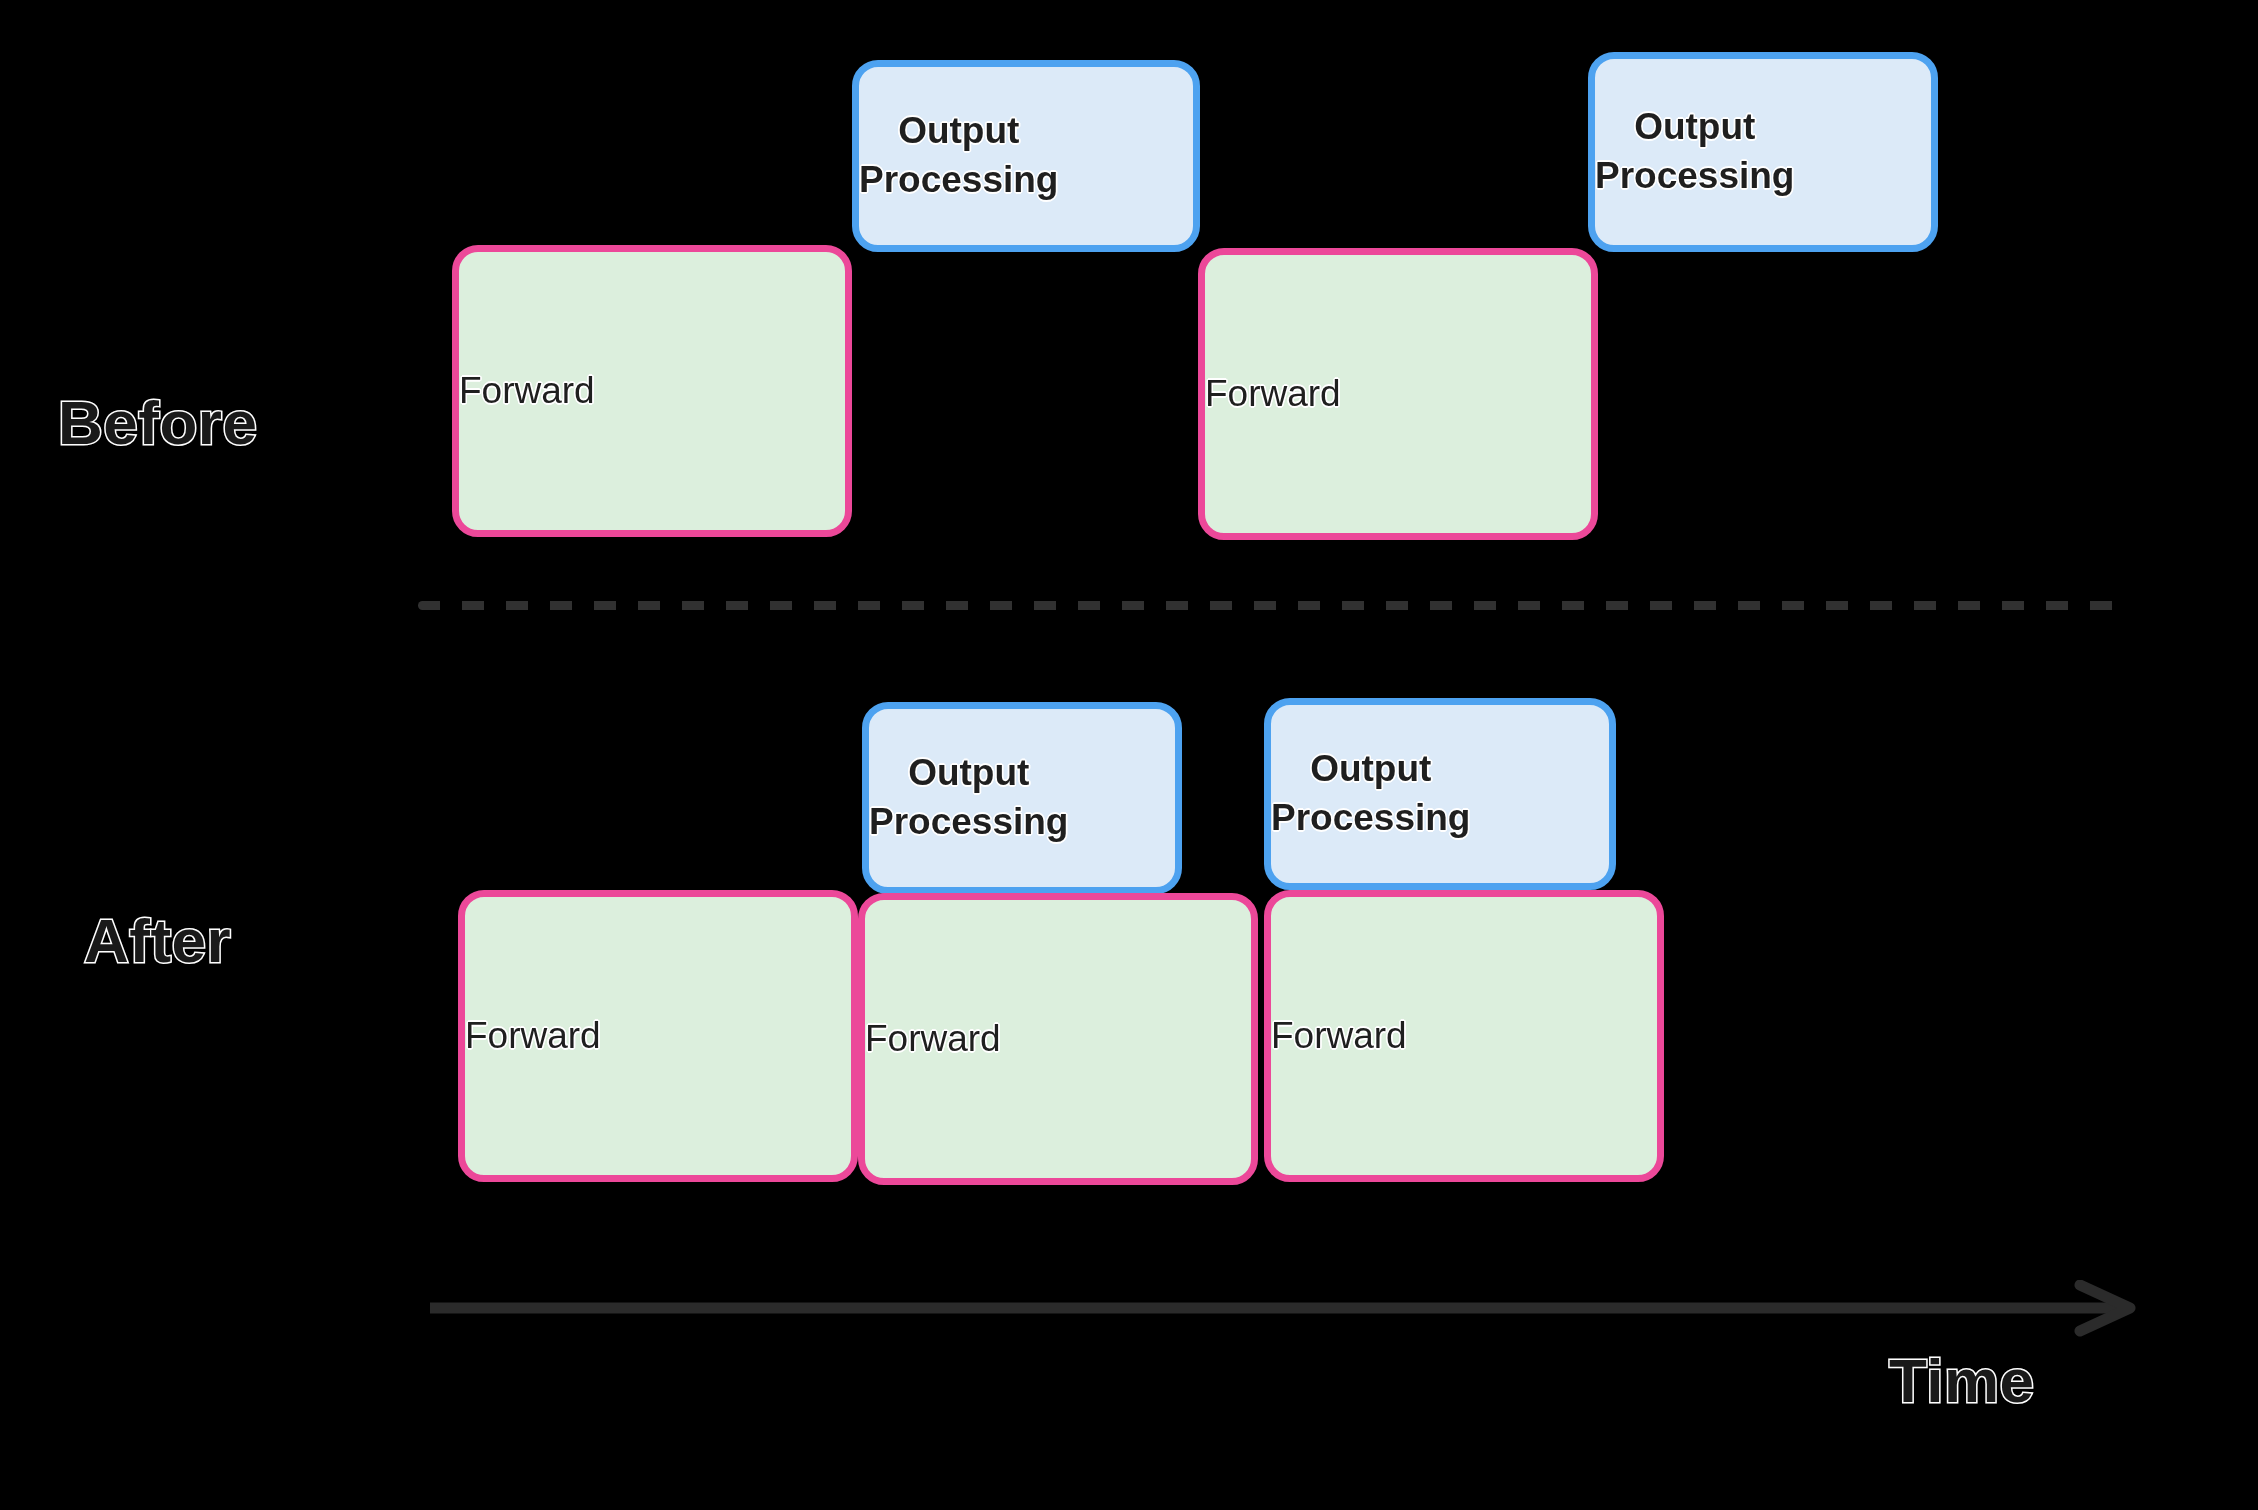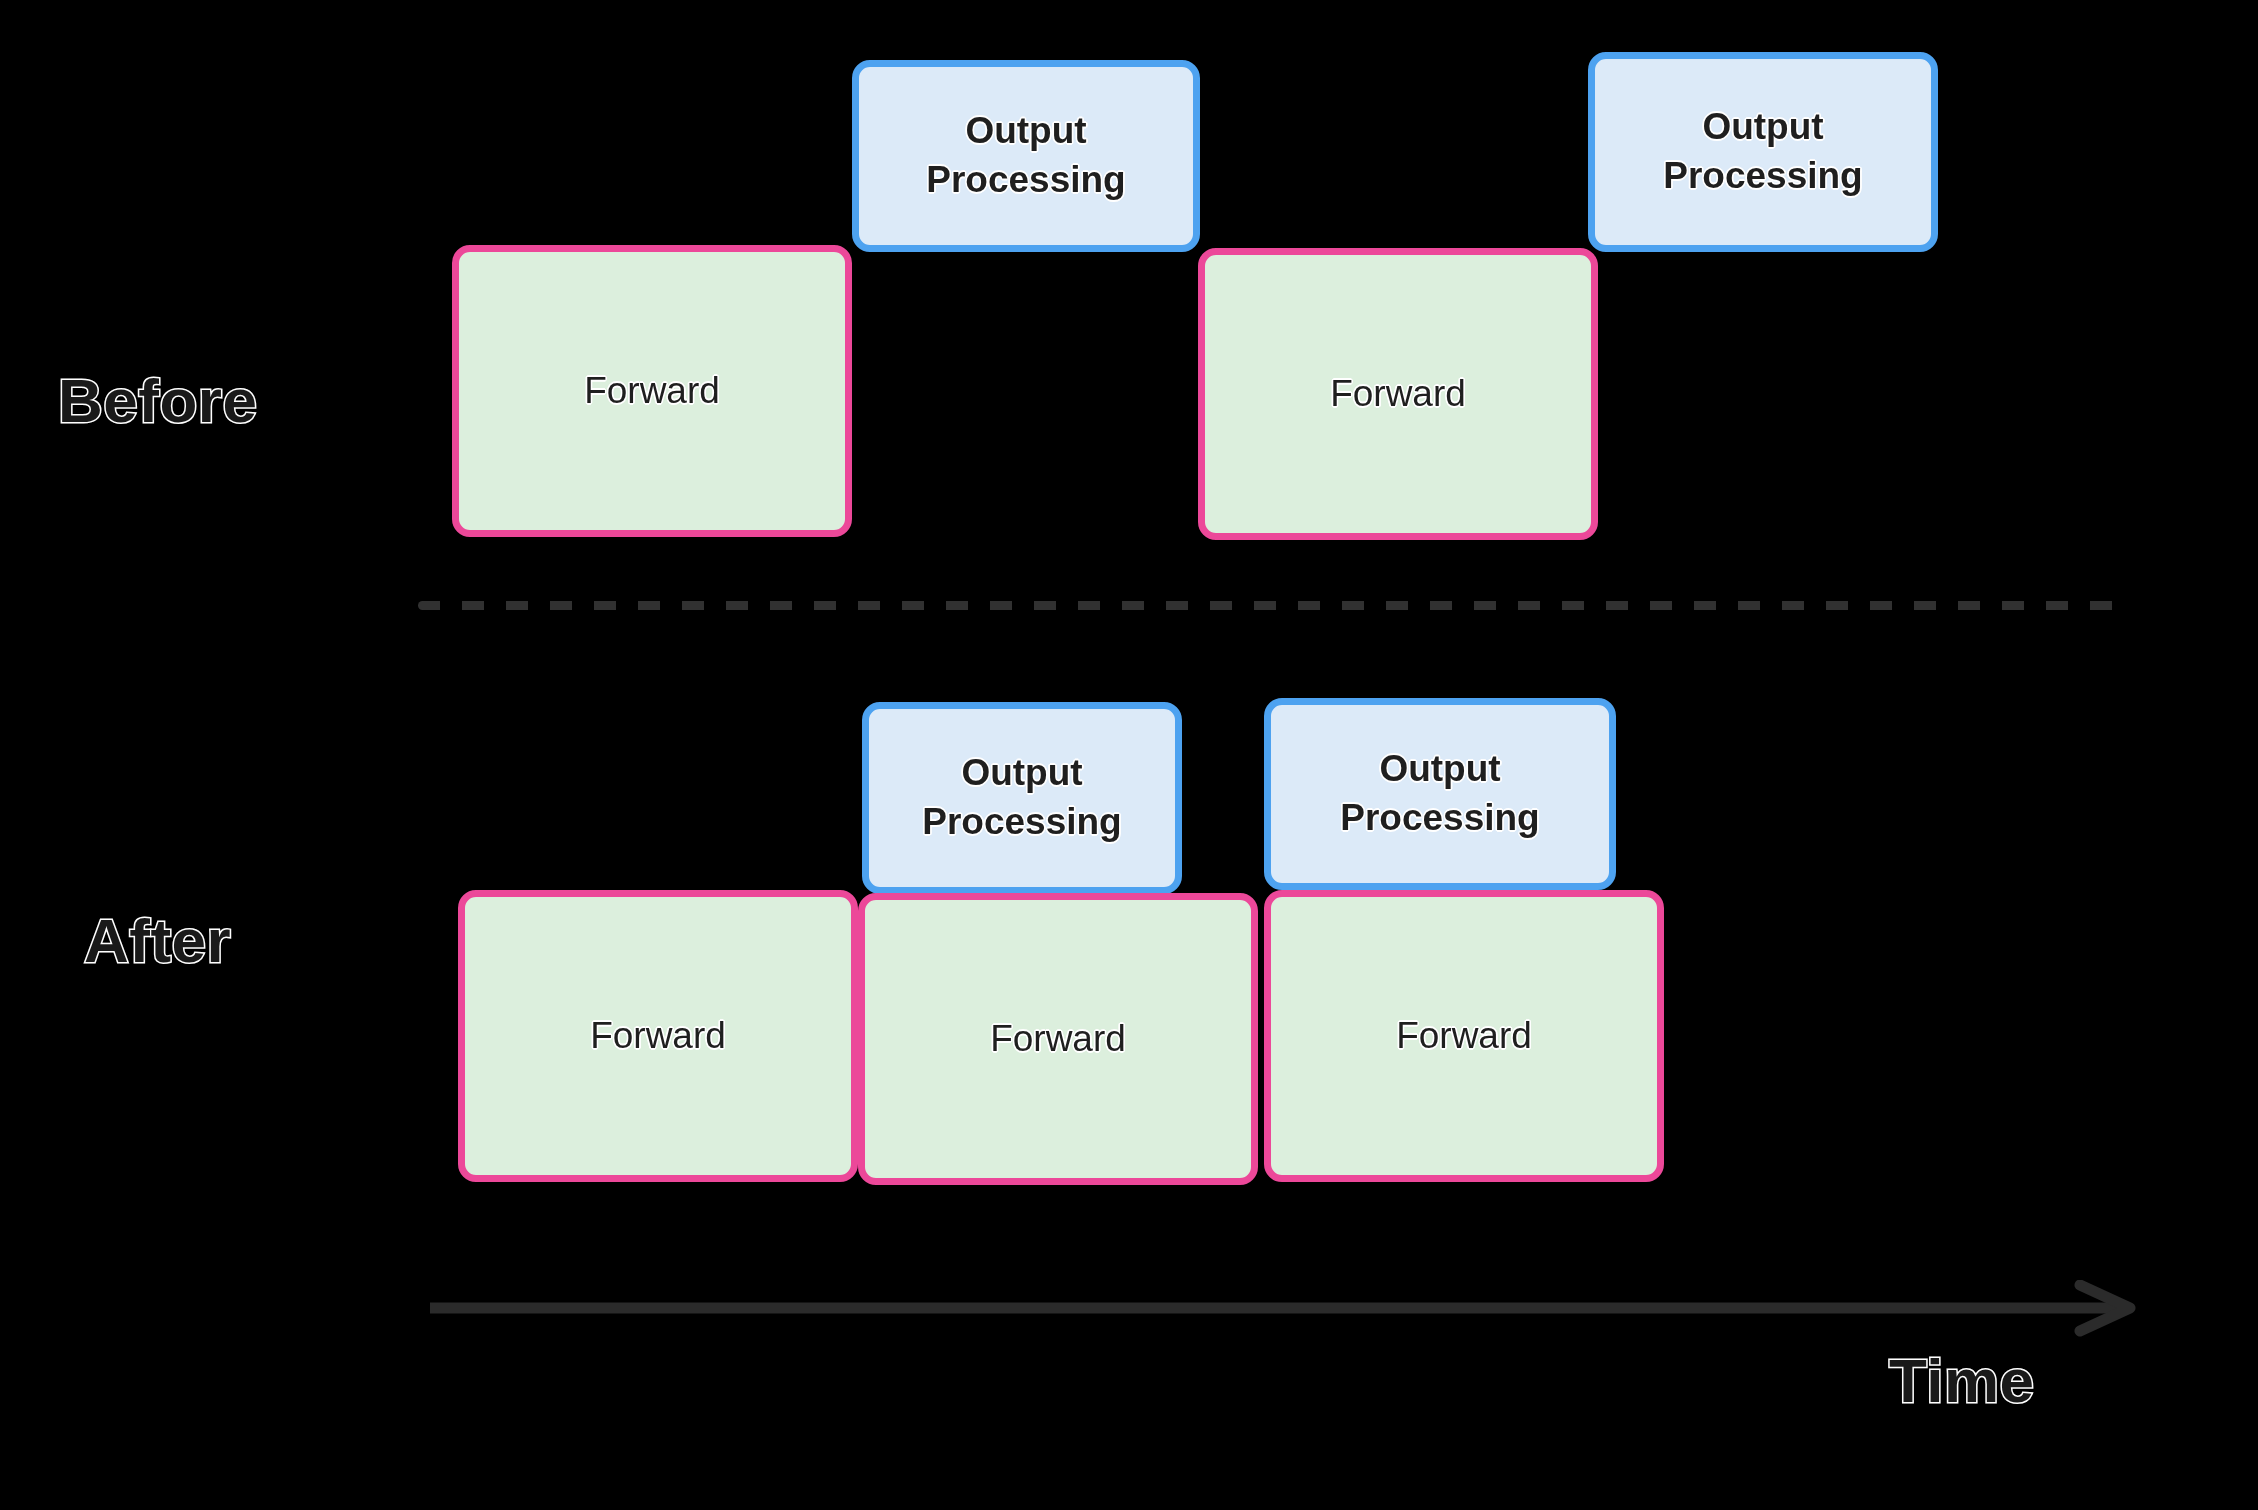--- a/index.html
+++ b/index.html
@@ -21,33 +21,32 @@
     position: absolute;
     font-weight: bold;
     font-size: 62px;
     line-height: 1;
     color: #1a1a1a;
     -webkit-text-stroke: 3px #ffffff;
     paint-order: stroke fill;
     white-space: nowrap;
     letter-spacing: 0.5px;
   }
-  #label-before { left: 58px; top: 370px; }
+  #label-before { left: 58px; top: 392px; }
   #label-after  { left: 84px; top: 910px; }
   #label-time   { left: 1889px; top: 1350px; }
 
   
   .block {
     position: absolute;
     box-sizing: border-box;
     display: flex;
     align-items: center;
-    justify-content: center;
     text-align: center;
-    border-radius: 18px;
+    border-radius: 26px;
   }
   .block .block-text {
     color: #1f1f1f;
     text-shadow:
        1.6px 0 #ffffff, -1.6px 0 #ffffff,
        0 1.6px #ffffff, 0 -1.6px #ffffff,
        1.2px 1.2px #ffffff, -1.2px 1.2px #ffffff,
        1.2px -1.2px #ffffff, -1.2px -1.2px #ffffff;
     pointer-events: none;
   }

